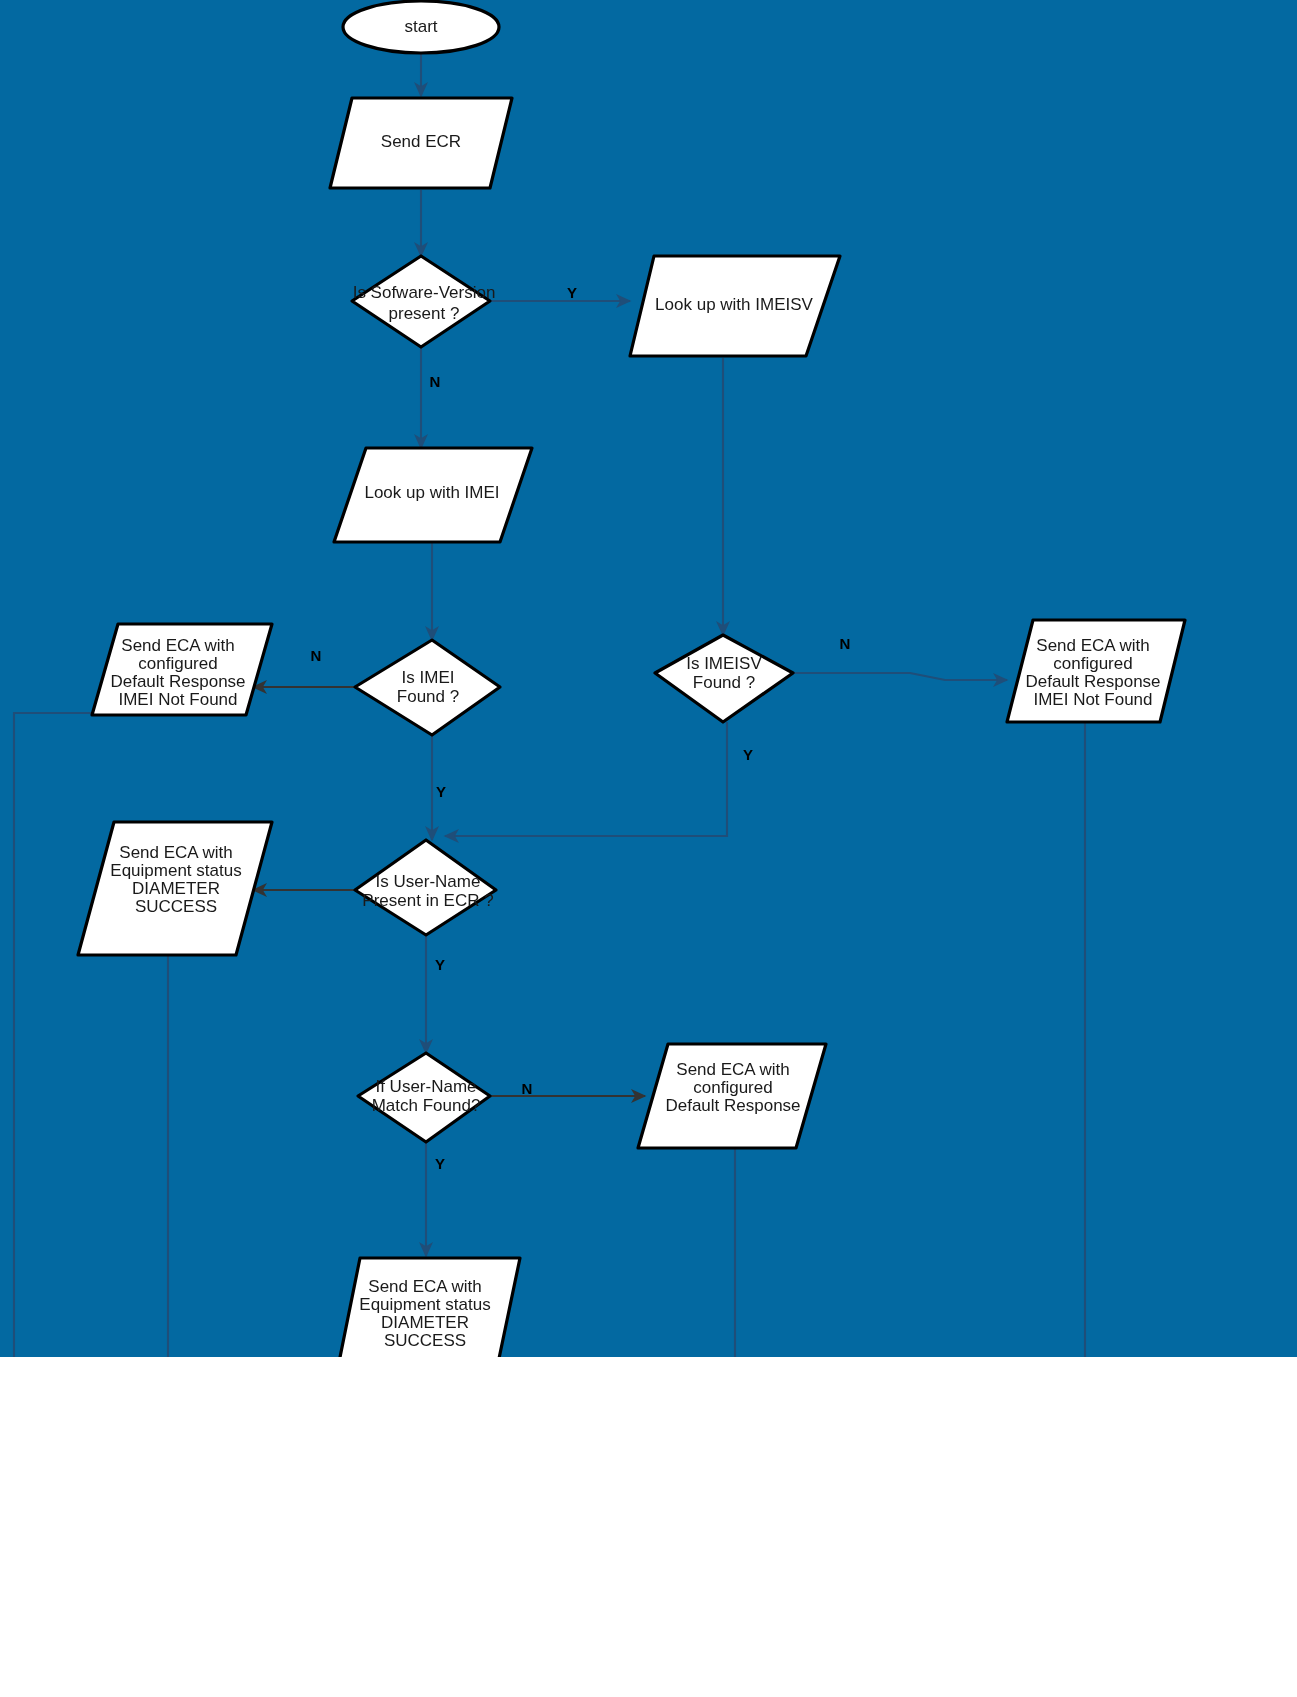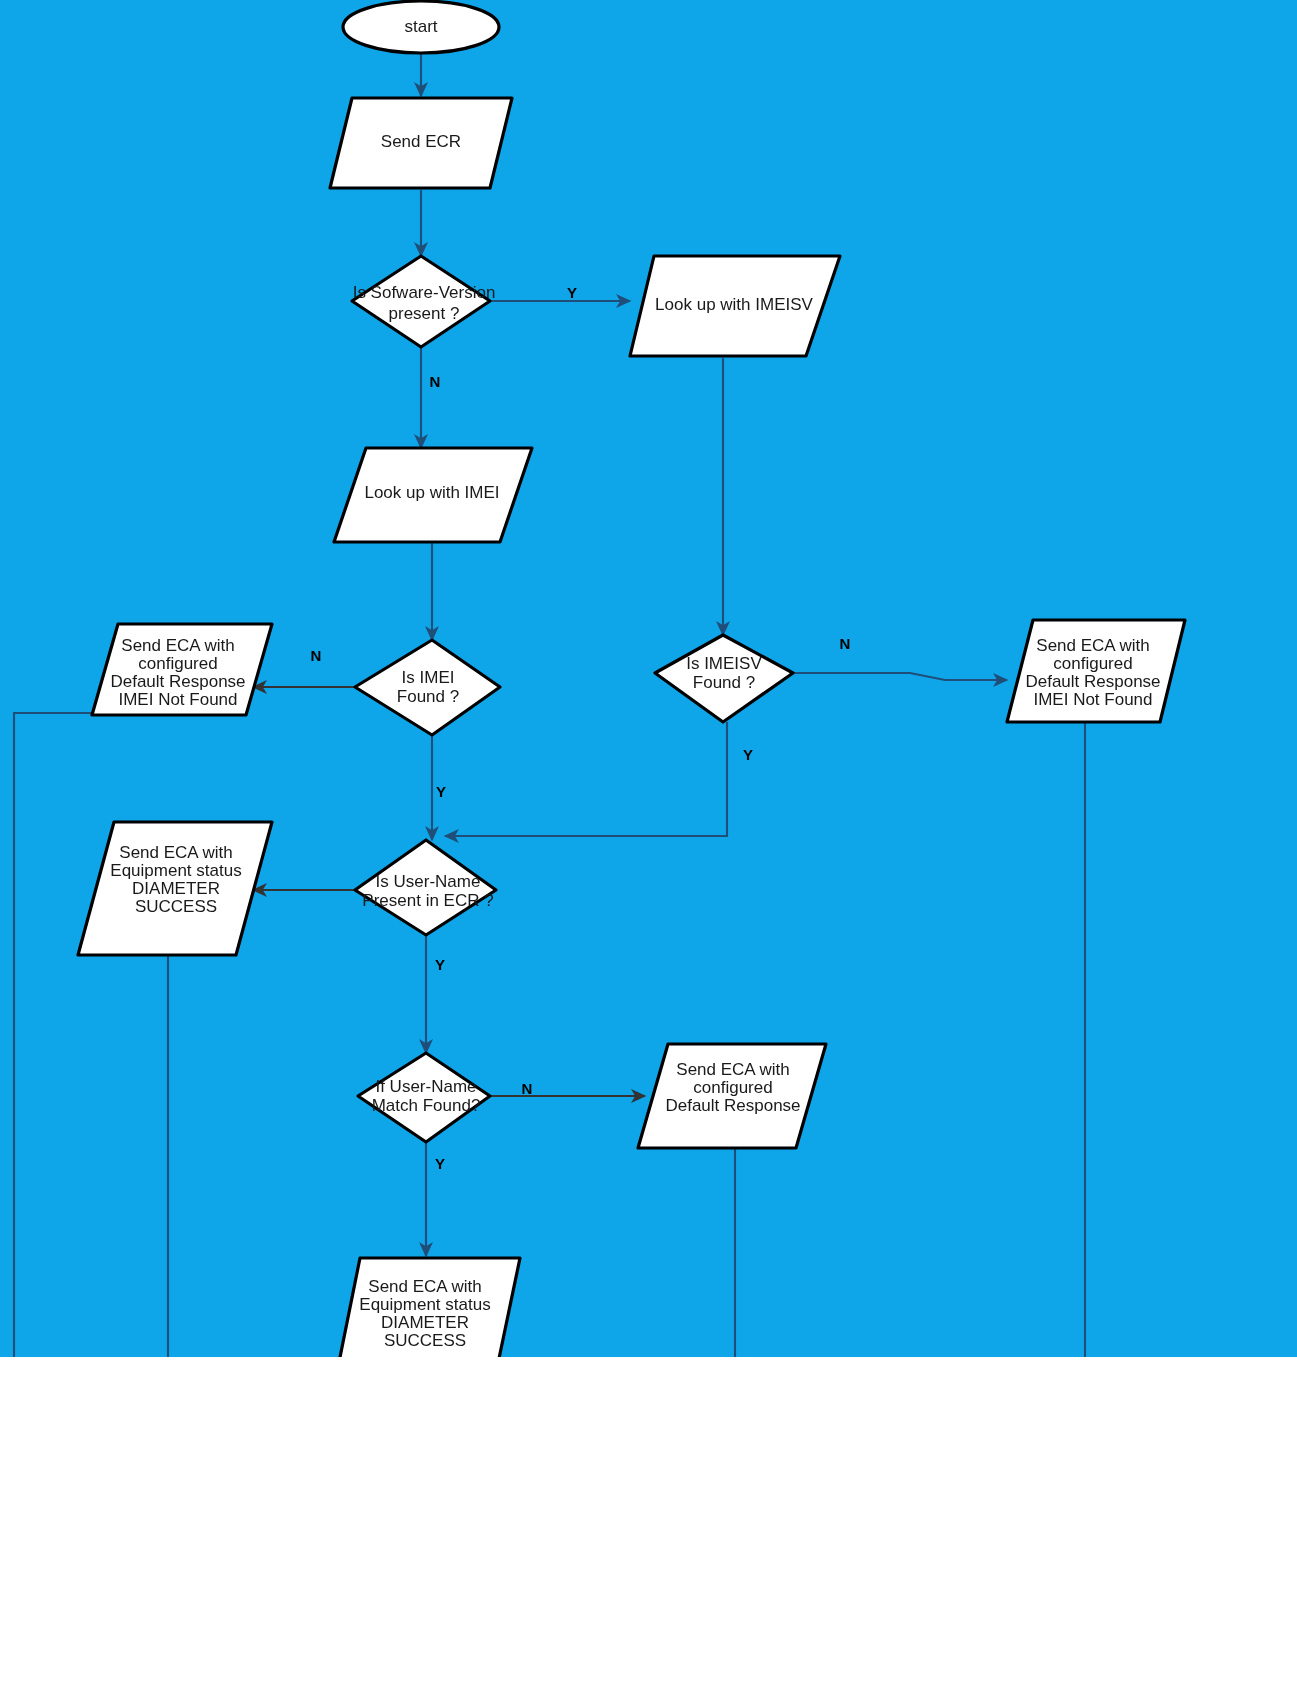--- a/index.html
+++ b/index.html
@@ -8,21 +8,21 @@
     padding: 0;
     background: #ffffff;
   }
   body {
     font-family: "Liberation Sans", sans-serif;
   }
   #flow-root {
     position: relative;
     width: 1297px;
     height: 1357px;
-    background: #0ea5e9;
+    background: #0369a1;
     overflow: hidden;
   }
   svg.flow-canvas {
     display: block;
     width: 1297px;
     height: 1697px;
   }
   .node-shape {
     fill: #ffffff;
     stroke: #000000;

